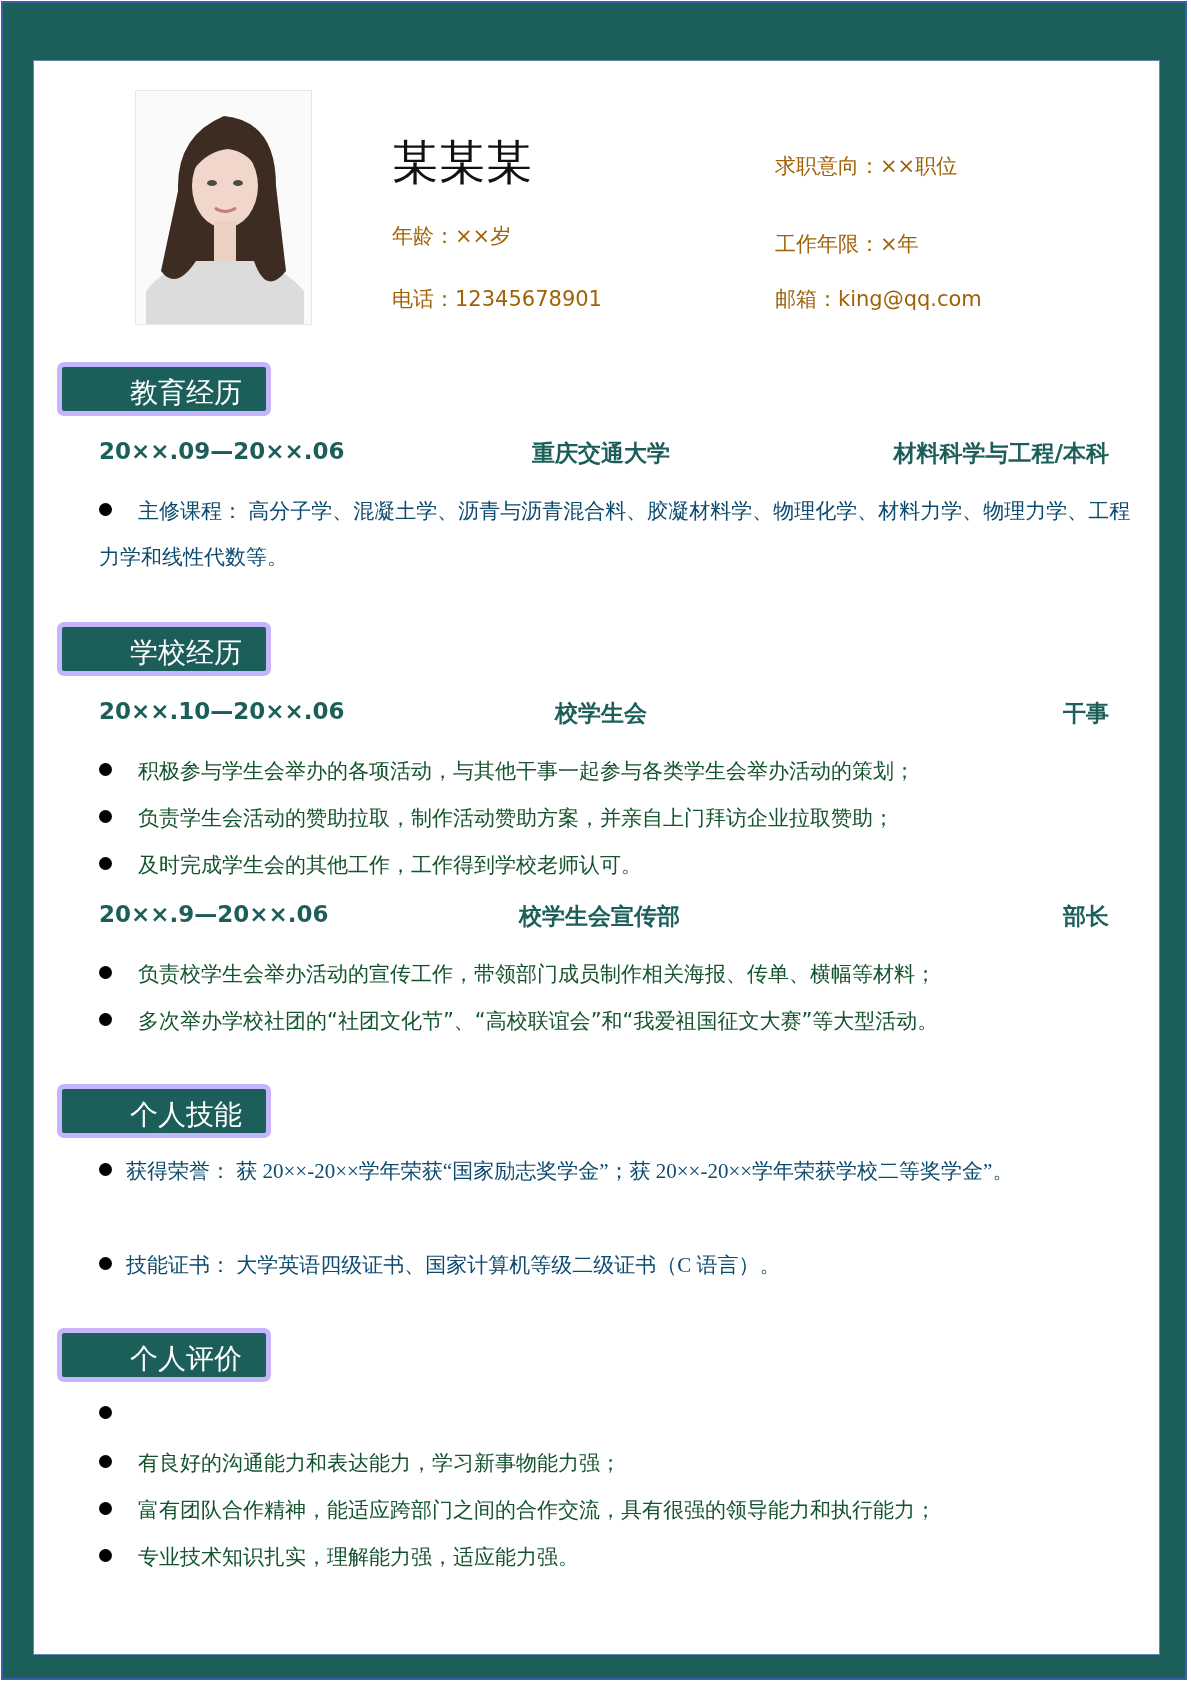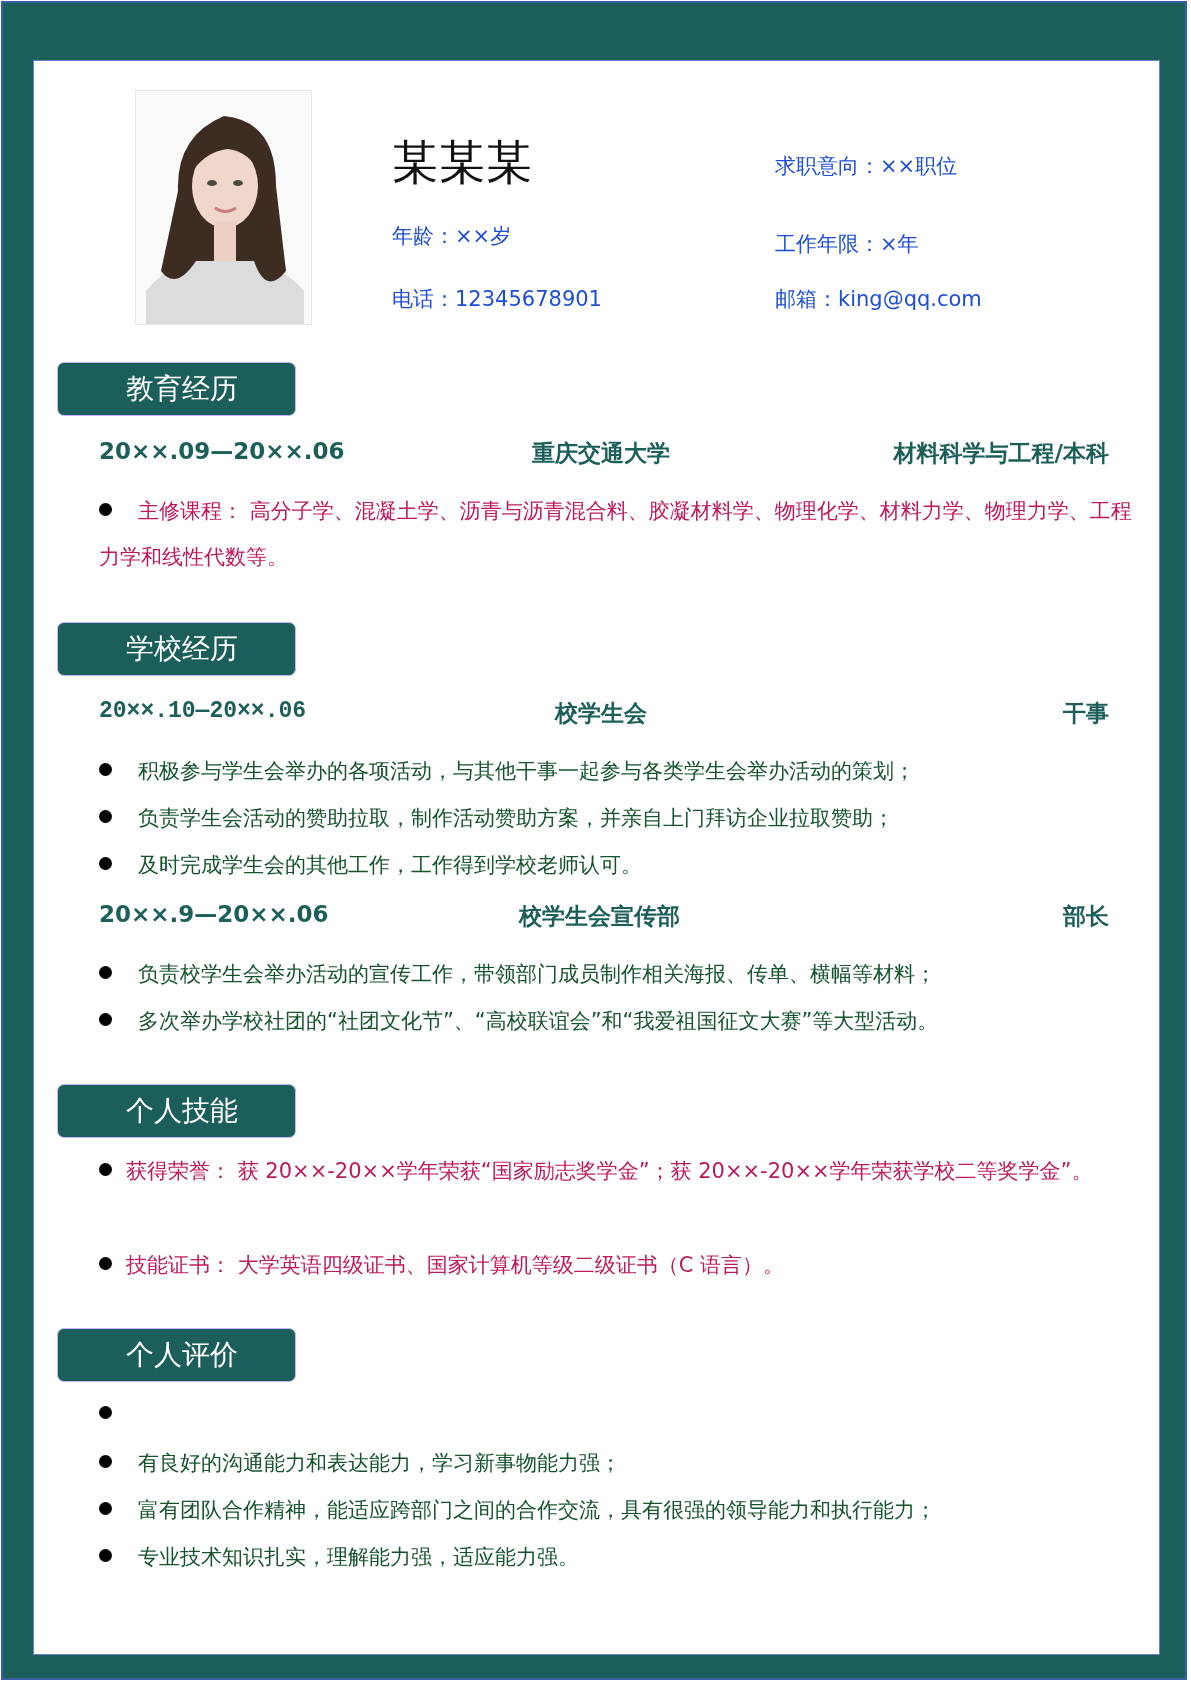--- a/index.html
+++ b/index.html
@@ -16,36 +16,36 @@
     position: absolute; left: 33px; top: 60px; width: 1127px; height: 1595px;
     background: #ffffff; border: 1px solid #5f86c2; box-sizing: border-box;
   }
   .photo {
     position: absolute; left: 135px; top: 90px; width: 177px; height: 235px;
     border: 1px solid #e6e6e6; background: #fff; box-sizing: border-box; overflow: hidden;
   }
   .name {
     position: absolute; left: 392px; top: 132px; font-size: 46px; color: #111; letter-spacing: 1px;
   }
-  .info { position: absolute; font-size: 21px; color: #1d4ed8; }
+  .info { position: absolute; font-size: 21px; color: #a16207; }
   .sec-head {
-    position: absolute; left: 57px; width: 239px; height: 54px;
-    background: #1b5e5a; border: 1px solid #c4b5fd; border-radius: 7px; box-sizing: border-box;
+    position: absolute; left: 57px; width: 214px; height: 54px;
+    background: #1b5e5a; border: 5px solid #c4b5fd; border-radius: 7px; box-sizing: border-box;
     color: #fff; font-size: 28px; line-height: 52px; text-indent: 68px;
   }
   .row {
     position: absolute; left: 99px; width: 1010px; height: 32px;
     color: #1b5e5a; font-weight: bold; font-size: 23px;
   }
   .row span { position: absolute; top: 0; white-space: nowrap; }
   .bl {
     position: absolute; left: 99px; font-size: 21px; color: #14532d; white-space: nowrap;
   }
   .bl .dot { display: inline-block; width: 13px; height: 13px; background: #000; border-radius: 50%; margin-right: 26px; vertical-align: 2px; }
-  .para { position: absolute; left: 99px; font-size: 21px; color: #be185d; line-height: 46px; width: 1040px; }
+  .para { position: absolute; left: 99px; font-size: 21px; color: #0c4a6e; line-height: 46px; width: 1040px; font-family: Liberation Serif, serif; }
   .para .dot { display: inline-block; width: 13px; height: 13px; background: #000; border-radius: 50%; margin-right: 26px; vertical-align: 2px; }
   .para .dot2 { display: inline-block; width: 13px; height: 13px; background: #000; border-radius: 50%; margin-right: 14px; vertical-align: 2px; }
 </style>
 </head>
 <body>
 
 <div class="frame"></div>
 <div class="paper"></div>
 
 <div class="photo">
@@ -72,21 +72,21 @@
 <div class="sec-head" style="top:362px;">教育经历</div>
 <div class="row" style="top:438px;">
   <span style="left:0;">20××.09—20××.06</span>
   <span style="left:433px;">重庆交通大学</span>
   <span style="right:0;">材料科学与工程/本科</span>
 </div>
 <div class="para" style="top:488px;"><span class="dot"></span><span>主修课程： 高分子学、混凝土学、沥青与沥青混合料、胶凝材料学、物理化学、材料力学、物理力学、工程力学和线性代数等。</span></div>
 
 <div class="sec-head" style="top:622px;">学校经历</div>
 <div class="row" style="top:698px;">
-  <span style="left:0;font-family:Liberation Mono, monospace;">20××.10—20××.06</span>
+  <span style="left:0;">20××.10—20××.06</span>
   <span style="left:456px;">校学生会</span>
   <span style="right:0;">干事</span>
 </div>
 <div class="bl" style="top:757px;"><span class="dot"></span><span>积极参与学生会举办的各项活动，与其他干事一起参与各类学生会举办活动的策划；</span></div>
 <div class="bl" style="top:804px;"><span class="dot"></span><span>负责学生会活动的赞助拉取，制作活动赞助方案，并亲自上门拜访企业拉取赞助；</span></div>
 <div class="bl" style="top:851px;"><span class="dot"></span><span>及时完成学生会的其他工作，工作得到学校老师认可。</span></div>
 
 <div class="row" style="top:901px;">
   <span style="left:0;">20××.9—20××.06</span>
   <span style="left:420px;">校学生会宣传部</span>

